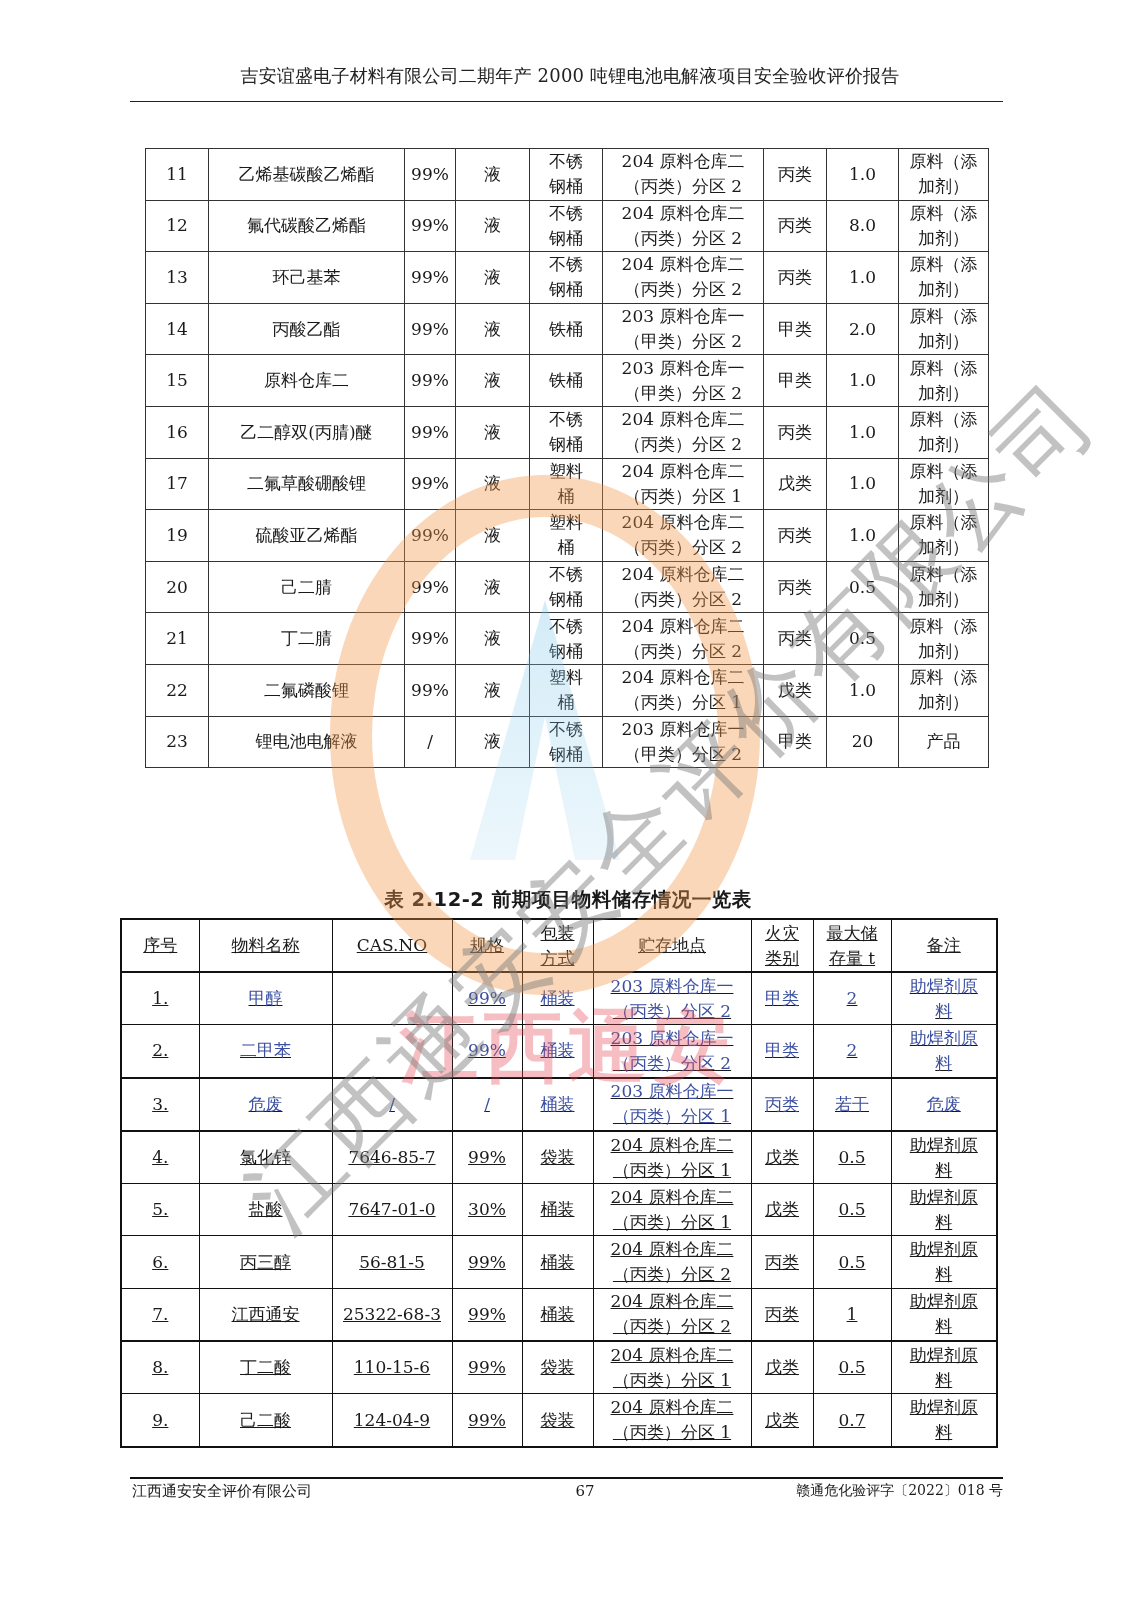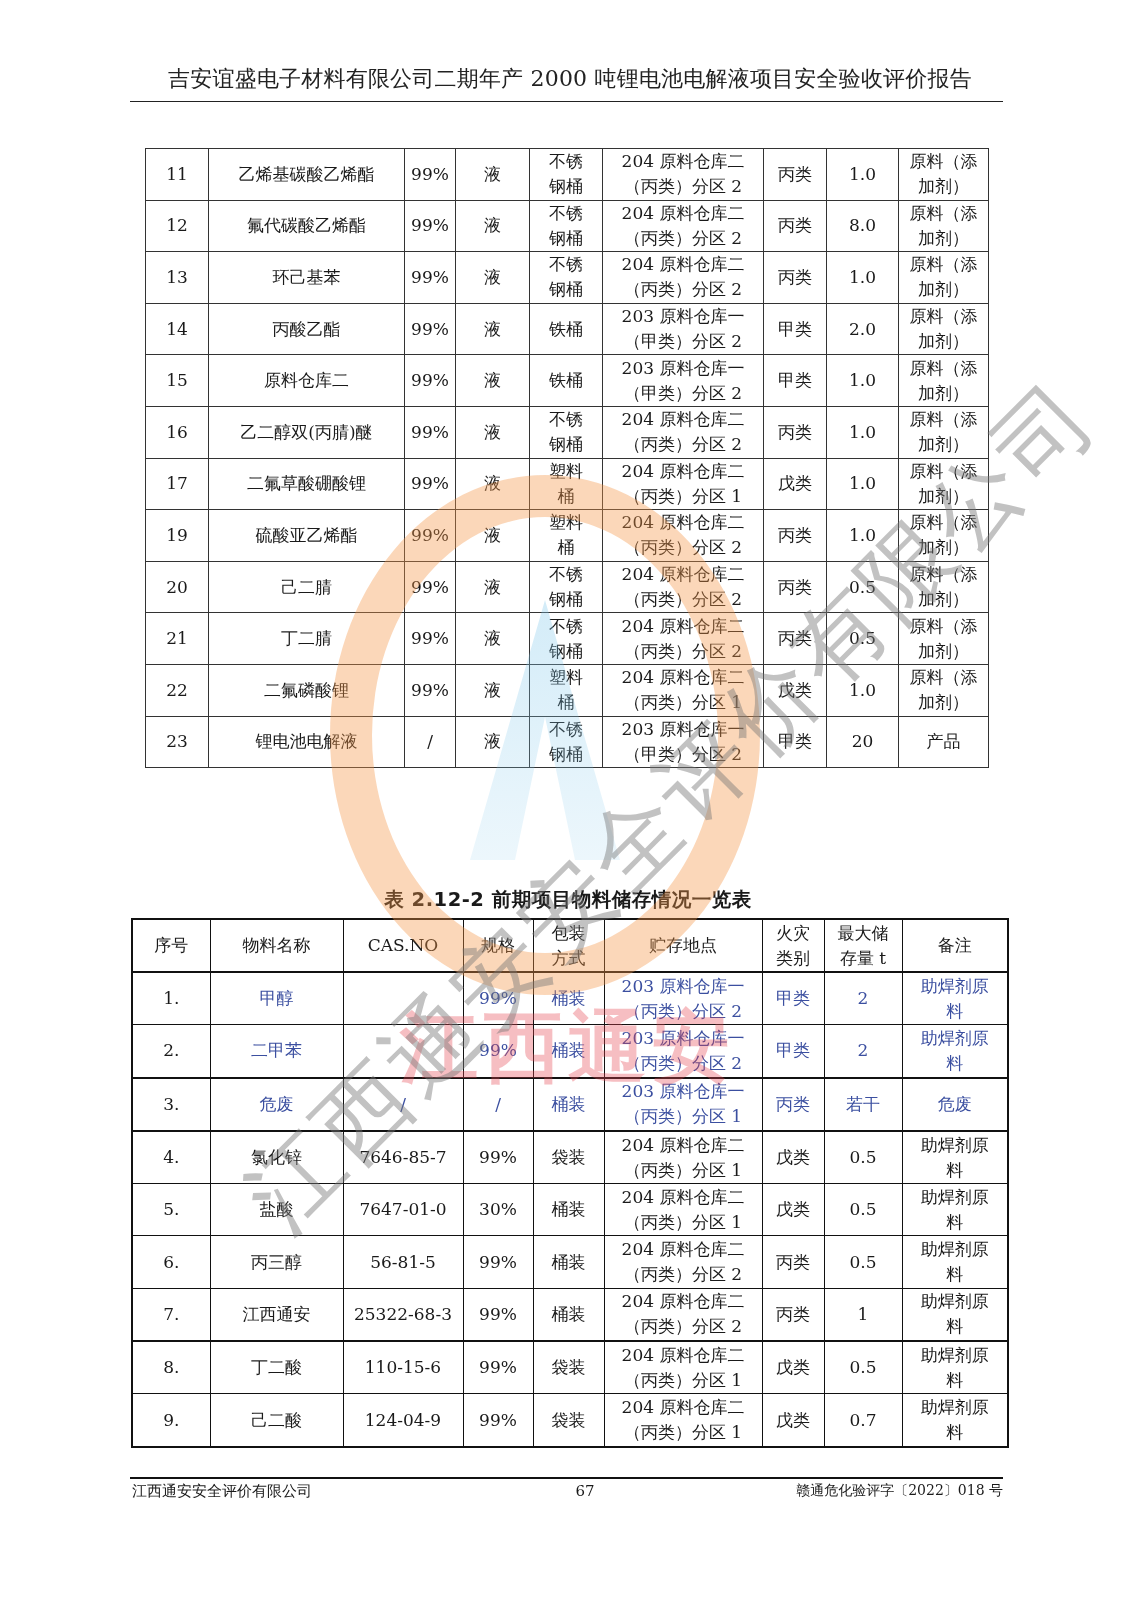--- a/index.html
+++ b/index.html
@@ -2,28 +2,28 @@
 <html><head>
 <meta charset="utf-8">
 <style>
   html, body { margin: 0; padding: 0; }
   body {
     width: 1131px; height: 1600px; position: relative; background: #ffffff;
     font-family: "DejaVu Serif", "Liberation Serif", serif; color: #1a1a1a; overflow: hidden;
   }
   .header-title {
     position: absolute; left: 130px; width: 880px; top: 64px; text-align: center;
-    font-size: 22px; letter-spacing: 0.2px; color: #222;
+    font-size: 18px; letter-spacing: 0.2px; color: #222;
   }
   .header-rule { position: absolute; left: 130px; width: 873px; top: 101px; height: 0; border-top: 1.5px solid #222; }
   table { border-collapse: collapse; position: absolute; table-layout: fixed; }
   td, th { text-align: center; vertical-align: middle; padding: 0; font-weight: normal; font-size: 17px; line-height: 25px; overflow: hidden; }
   #t1 { left: 145px; top: 148px; width: 843px; }
   #t1 td { border: 1px solid #333; height: 50.6px; }
-  #t2 { left: 131px; top: 918px; width: 876px; border: 2px solid #111; }
+  #t2 { left: 120px; top: 918px; width: 876px; border: 2px solid #111; text-decoration: underline; }
   #t2 td, #t2 th { border: 1px solid #111; height: 51.3px; }
   #t2 th { border-bottom: 2px solid #111; height: 51px; }
   #t2 tr.thick td { border-top: 2px solid #111; }
   .blue { color: #3b4fa0; }
   .caption {
     position: absolute; left: 130px; width: 876px; top: 886px; text-align: center;
     font-size: 19.5px; font-weight: bold; font-family: "DejaVu Sans", "Liberation Sans", sans-serif; letter-spacing: 0.5px;
   }
   .footer-rule { position: absolute; left: 130px; width: 873px; top: 1477px; border-top: 2px solid #111; }
   .footer-left { position: absolute; left: 132px; top: 1482px; font-size: 15px; }

